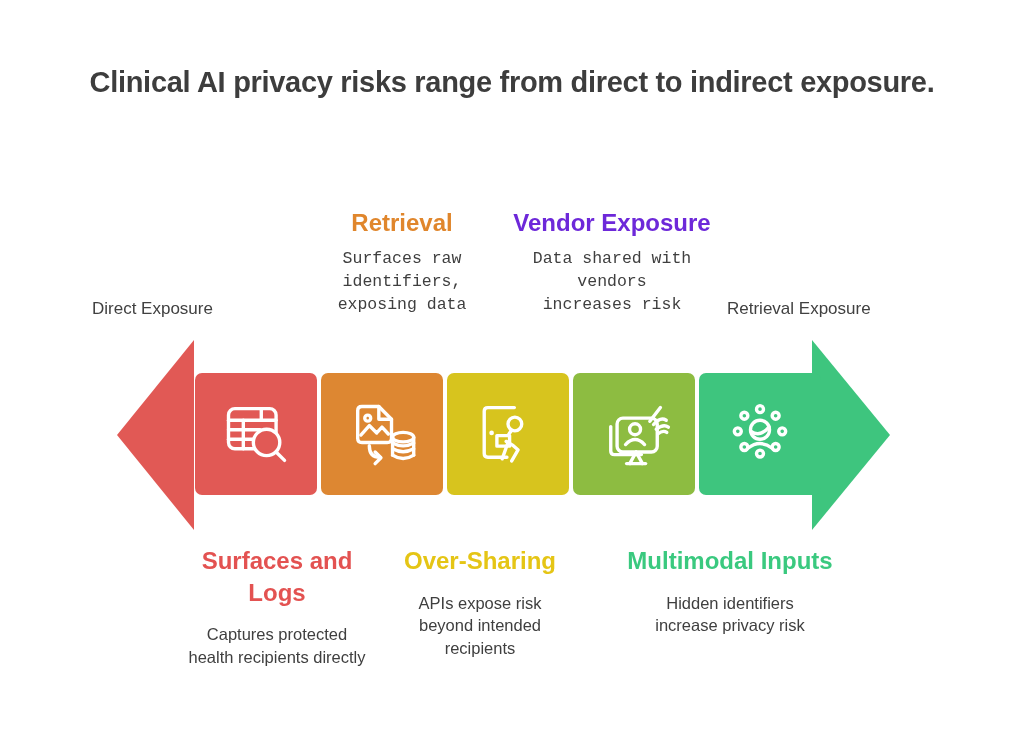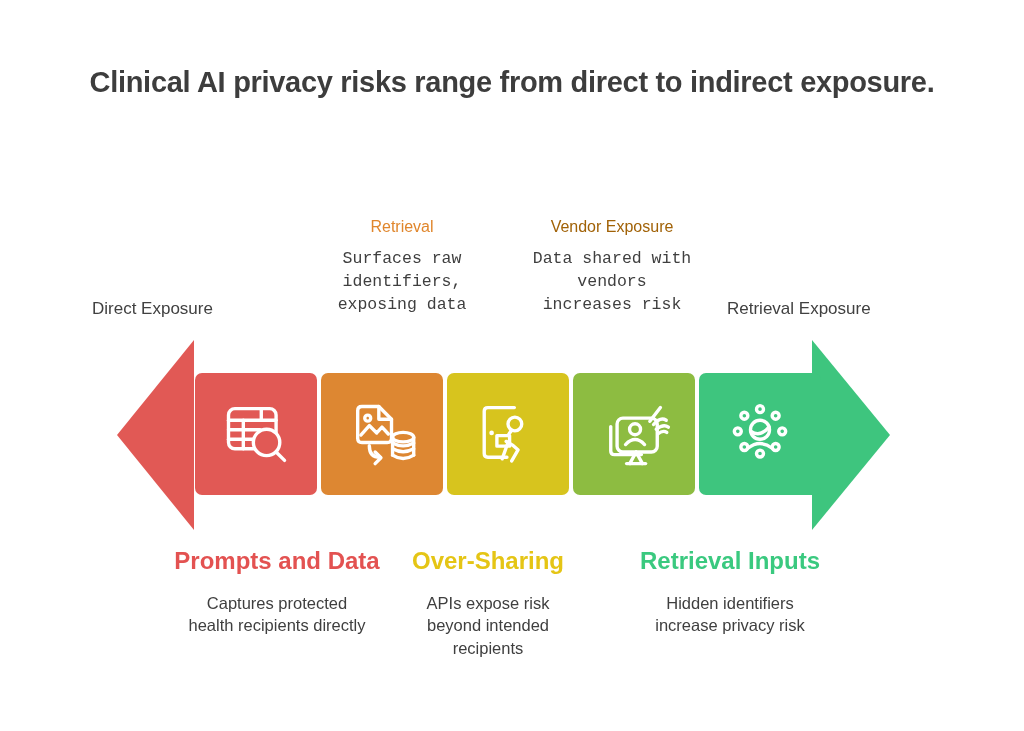--- a/index.html
+++ b/index.html
@@ -7,21 +7,21 @@
     position:relative;width:1017px;height:731px;background:#ffffff;overflow:hidden;
     font-family:"Liberation Sans","DejaVu Sans",sans-serif;color:#3f3f3f;
   }
   .title{
     position:absolute;top:66px;left:0;width:1024px;text-align:center;
     font-size:29px;font-weight:700;letter-spacing:-0.3px;color:#3d3d3d;
   }
   
   .top-note{position:absolute;top:163px;width:200px;text-align:center;}
   .note-heading{height:74px;display:flex;align-items:flex-end;justify-content:center;
-    font-size:16px;font-weight:400;line-height:1.18;}
+    font-size:24px;font-weight:700;line-height:1.18;}
   .note-desc{margin:11px auto 0;font-size:16.5px;line-height:1.38;color:#3f3f3f;font-family:Liberation Mono, monospace;}
   #top-note-retrieval{left:302px;}
   #top-note-retrieval .note-desc{max-width:188px;}
   #top-note-vendor{left:512px;}
   #top-note-vendor .note-desc{max-width:165px;}
   
   .edge-label{position:absolute;top:299px;width:190px;text-align:left;font-size:17px;color:#414141;}
   #edge-left{left:92px;}
   #edge-right{left:727px;}
   
@@ -32,37 +32,37 @@
   .stage{position:absolute;top:373px;width:122px;height:122px;border-radius:7px;
     display:flex;align-items:center;justify-content:center;}
   .stage svg{display:block;}
   #stage-1{left:195px;} #stage-2{left:321px;} #stage-3{left:447px;}
   #stage-4{left:573px;} #stage-5{left:699px;}
   
   .bottom-note{position:absolute;top:545px;width:208px;text-align:center;}
   .bottom-heading{font-size:24px;font-weight:700;line-height:1.32;}
   .bottom-desc{margin:15px auto 0;max-width:178px;font-size:16.5px;line-height:1.38;color:#3f3f3f;}
   #bottom-note-prompts{left:173px;}
-  #bottom-note-oversharing{left:384px;}
+  #bottom-note-oversharing{left:376px;}
   #bottom-note-multimodal{left:626px;}
   .ico{stroke:#fff;stroke-width:3.2;fill:none;stroke-linecap:round;stroke-linejoin:round;}
 </style>
 </head>
 <body>
 
 <div id="canvas">
 
   <div class="title">Clinical AI privacy risks range from direct to indirect exposure.</div>
 
   <div class="top-note" id="top-note-retrieval">
     <div class="note-heading" style="color: rgb(224, 134, 44);">Retrieval</div>
     <div class="note-desc">Surfaces raw identifiers, exposing data</div>
   </div>
   <div class="top-note" id="top-note-vendor">
-    <div class="note-heading" style="color: #a16207;">Vendor Exposure</div>
+    <div class="note-heading" style="color: #6d28d9;">Vendor Exposure</div>
     <div class="note-desc">Data shared with vendors increases risk</div>
   </div>
 
   <div class="edge-label" id="edge-left">Direct Exposure</div>
   <div class="edge-label" id="edge-right">Retrieval Exposure</div>
 
   <div class="arrowhead" id="arrowhead-left" style="background-color: rgb(225, 89, 85);"></div>
   <div class="arrowhead" id="arrowhead-right" style="background-color: rgb(62, 197, 126);"></div>
 
   <div class="stage" id="stage-1" style="background-color: rgb(225, 89, 85); color: rgb(225, 89, 85);">
@@ -133,25 +133,25 @@
       <circle cx="56" cy="32.5" r="3.3"></circle>
       <circle cx="49.8" cy="47.3" r="3.3"></circle>
       <circle cx="35" cy="53.5" r="3.3"></circle>
       <circle cx="20.2" cy="47.3" r="3.3"></circle>
       <circle cx="14" cy="32.5" r="3.3"></circle>
       <circle cx="20.2" cy="17.7" r="3.3"></circle>
     </svg>
   </div>
 
   <div class="bottom-note" id="bottom-note-prompts">
-    <div class="bottom-heading" style="color: rgb(227, 82, 81);">Prompts and Data</div>
+    <div class="bottom-heading" style="color: rgb(227, 82, 81);">Surfaces and Logs</div>
     <div class="bottom-desc">Captures protected health recipients directly</div>
   </div>
   <div class="bottom-note" id="bottom-note-oversharing">
     <div class="bottom-heading" style="color: rgb(229, 197, 21);">Over-Sharing</div>
     <div class="bottom-desc">APIs expose risk beyond intended recipients</div>
   </div>
   <div class="bottom-note" id="bottom-note-multimodal">
-    <div class="bottom-heading" style="color: rgb(58, 201, 127);">Retrieval Inputs</div>
+    <div class="bottom-heading" style="color: rgb(58, 201, 127);">Multimodal Inputs</div>
     <div class="bottom-desc">Hidden identifiers increase privacy risk</div>
   </div>
 
 </div>
 
 </body></html>

